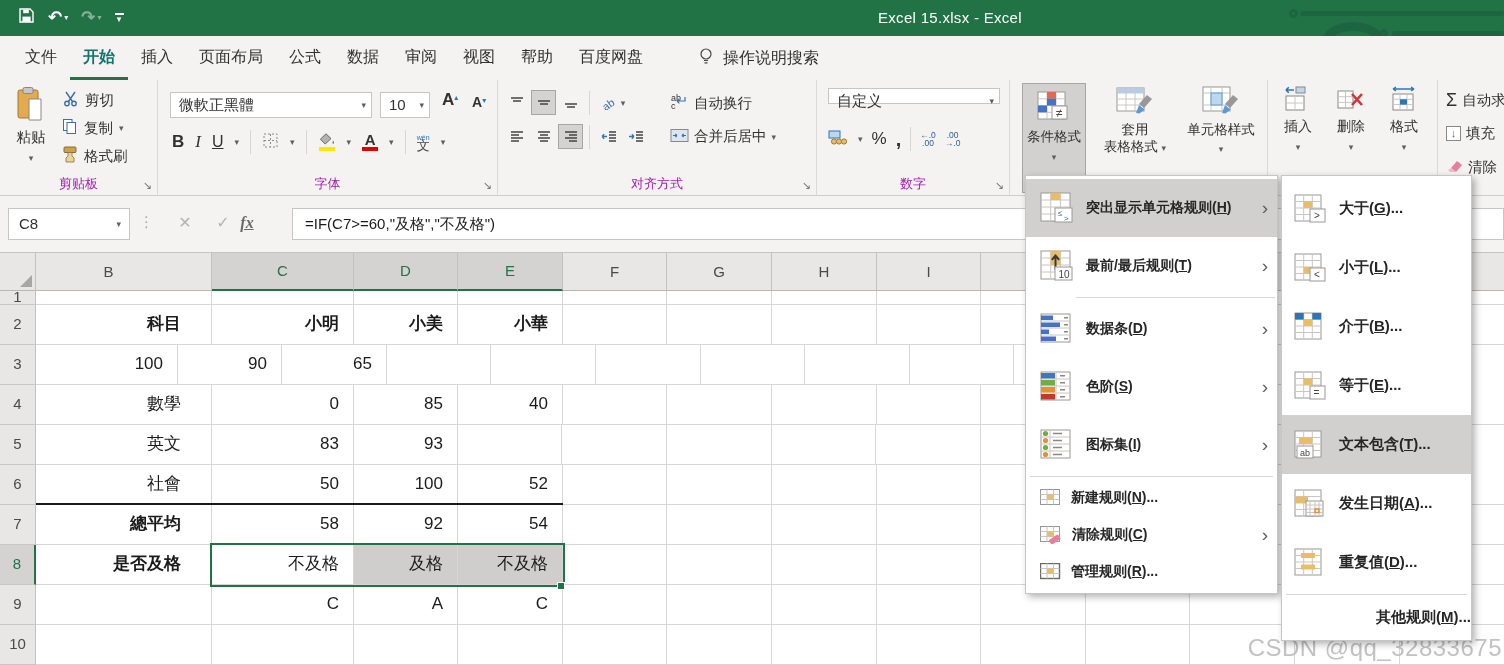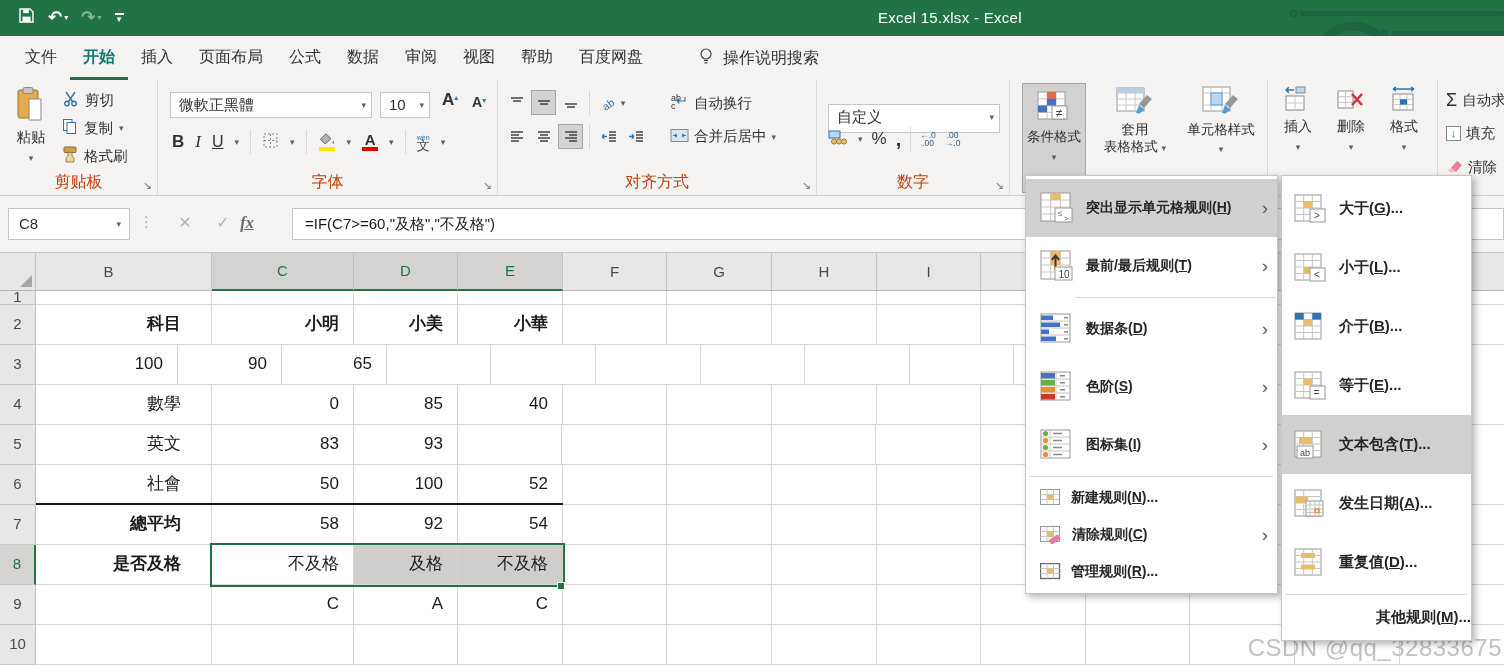--- a/index.html
+++ b/index.html
@@ -25,21 +25,21 @@
 
   
   .tabrow { position:absolute; left:0; top:36px; width:1504px; height:44px; background:#f5f3f2; display:flex; align-items:stretch; padding-left:12px; }
   .tab { padding:0 13px; line-height:41px; font-size:16px; color:#323130; cursor:default; }
   .tab.active { color:#0f766e; font-weight:bold; border-bottom:3px solid #217346; }
   .searchbox { margin-left:42px; display:flex; align-items:center; gap:9px; font-size:16px; color:#323130; }
 
   
   .ribbon { position:absolute; left:0; top:80px; width:1504px; height:116px; background:#f5f3f2; border-bottom:1px solid #d0cecc; }
   .rgroup { position:absolute; top:0; height:115px; border-right:1px solid #dcdad8; }
-  .glabel { position:absolute; bottom:2px; left:0; right:0; text-align:center; font-size:16px; color:#c2410c; }
+  .glabel { position:absolute; bottom:2px; left:0; right:0; text-align:center; font-size:13px; color:#a21caf; }
   .launcher { position:absolute; bottom:3px; right:5px; font-size:11px; color:#7a7876; }
   .btn-label { font-size:14px; color:#323130; }
   .dda { font-size:9px; color:#605e5c; }
 
   .paste-btn { position:absolute; left:6px; top:6px; width:50px; height:90px; text-align:center; }
   .paste-btn .btn-label { display:block; margin-top:2px; font-size:14.5px; }
   .sbtn { position:absolute; left:62px; display:flex; align-items:center; gap:6px; font-size:14.5px; color:#323130; white-space:nowrap; }
 
   .combo { position:absolute; background:#fff; border:1px solid #c8c6c4; font-size:15px; color:#323130; }
   .combo .cv { position:absolute; left:8px; top:0; line-height:24px; white-space:nowrap; }
@@ -342,21 +342,21 @@
               <path d="M3 7.5h4m0 0L5.3 5.8M7 7.5L5.3 9.2M16 7.5h-4m0 0l1.7-1.7M12 7.5l1.7 1.7" stroke="#2e75b6" stroke-width="1.2" fill="none"></path>
             </svg></span>
         <span>合并后居中</span>
         <span class="dda">▾</span>
       </div>
       <div class="glabel">对齐方式</div>
       <div class="launcher">↘</div>
     </div>
 
     <div class="rgroup" style="left:817px;width:193px;">
-      <div class="combo" style="left:11px;top:24px;width:172px;height:29px;">
+      <div class="combo" style="left:11px;top:8px;width:172px;height:16px;">
         <span class="cv">自定义</span>
           <span class="ca">▾</span>
       </div>
       <div class="al-row" style="left:11px;top:47px;gap:9px;">
         <span><svg width="21" height="17" viewBox="0 0 21 17">
               <rect x="1" y="2" width="11" height="7" fill="#bdd7ee" stroke="#2e75b6"></rect>
               <circle cx="6" cy="12.5" r="2.6" fill="#e9bd68" stroke="#9c7b39"></circle>
               <circle cx="11" cy="12.5" r="2.6" fill="#e9bd68" stroke="#9c7b39"></circle>
               <circle cx="16" cy="12.5" r="2.6" fill="#e9bd68" stroke="#9c7b39"></circle>
             </svg></span>

